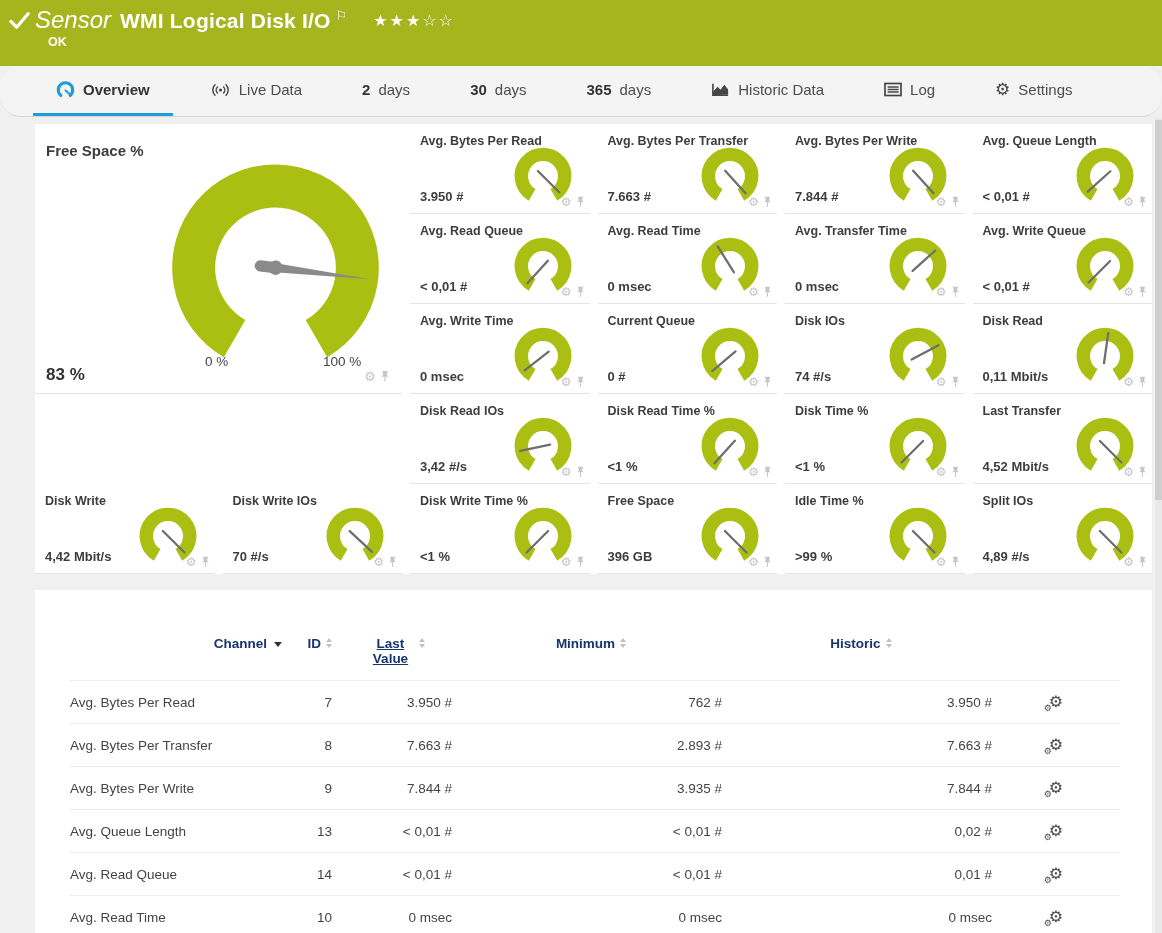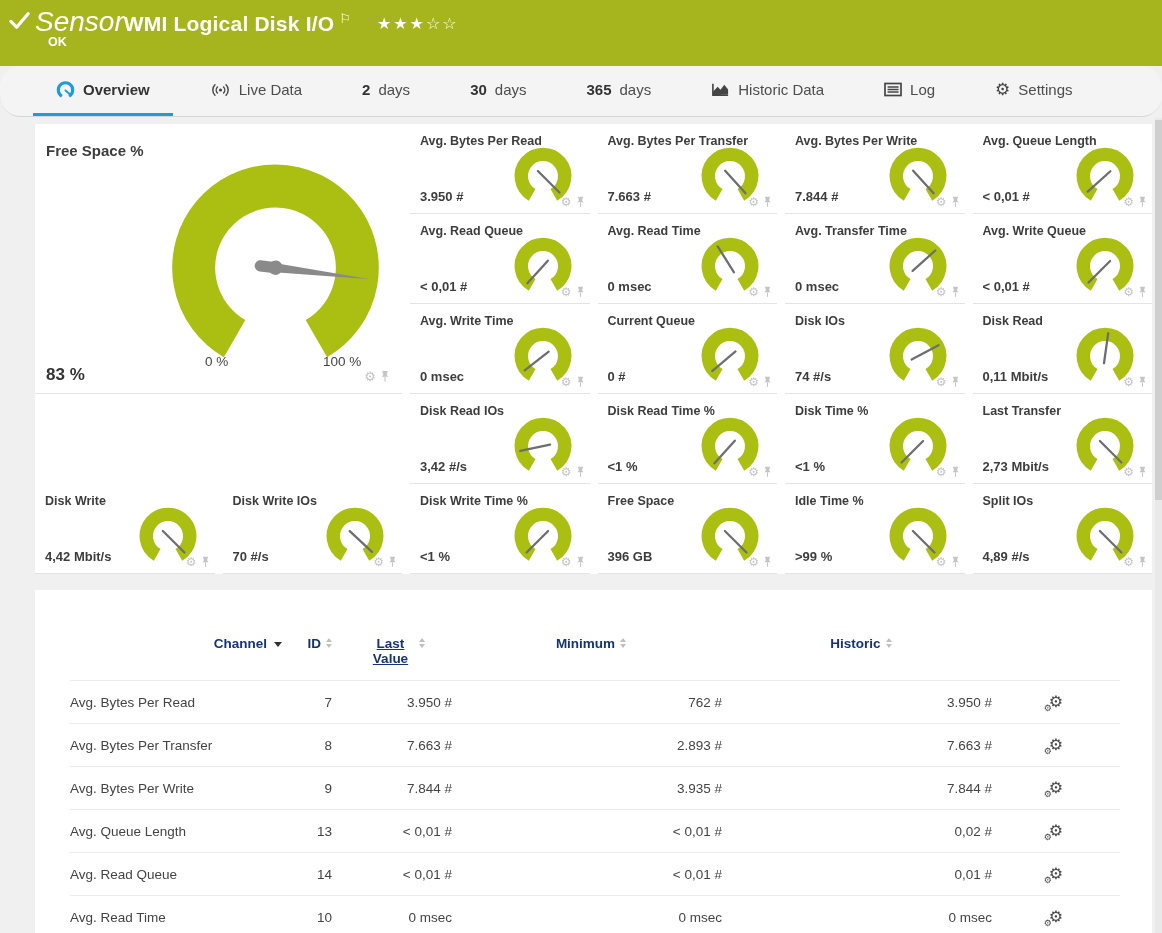--- a/index.html
+++ b/index.html
@@ -7,21 +7,21 @@
     width:1162px;height:933px;overflow:hidden;position:relative;
     background:#f0f0f0;font-family:"Liberation Sans",sans-serif;
     -webkit-font-smoothing:antialiased;
   }
   
   .sensor-header{
     height:66px;background:var(--header-green);color:#fff;position:relative;
   }
   .hdr-check{position:absolute;left:8px;top:9px;}
   .hdr-titlerow{position:absolute;left:35px;top:6px;display:flex;align-items:baseline;white-space:nowrap;}
-  .hdr-kind{font-style:italic;font-size:28px;}
+  .hdr-kind{font-style:italic;font-size:24px;margin-right:9px;}
   .hdr-title{font-weight:bold;font-size:21px;letter-spacing:.2px;}
   .hdr-flag{font-size:13px;margin-left:5px;position:relative;top:-8px;}
   .hdr-stars{font-size:16px;letter-spacing:2px;margin-left:26px;position:relative;top:-2px;}
   .hdr-status{position:absolute;left:48px;top:35px;font-size:12.5px;font-weight:bold;}
   
   .tabbar{
     height:51px;background:#f4f4f4;border-bottom:1px solid #d6d6d6;
     display:flex;align-items:stretch;padding-left:26px;box-sizing:border-box;border-radius:21px;
   }
   .tab{
@@ -418,21 +418,21 @@
               <rect x="4.4" y="7.4" width="1.2" height="5.2"></rect>
             </svg>
     </div>
   </div>
         <div class="tile" style="grid-area: 4 / 6;">
     <div class="t-title">Last Transfer</div>
     <svg class="mini" width="62" height="58" viewBox="0 0 60 56">
       <path class="arc" d="M19.5 48.2 A21 21 0 1 1 40.5 48.2" stroke-width="13"></path>
       <line class="needle" x1="30" y1="37" x2="30" y2="7.5" transform="rotate(135 30 30)"></line>
     </svg>
-    <div class="t-value">2,73 Mbit/s</div>
+    <div class="t-value">4,52 Mbit/s</div>
     <div class="t-icons">
       <span>⚙</span>
       <svg width="9" height="12" viewBox="0 0 10 14" fill="currentColor">
               <path d="M2 1h6L6.8 5l1.8 2.2H1.4L3.2 5z"></path>
               <rect x="4.4" y="7.4" width="1.2" height="5.2"></rect>
             </svg>
     </div>
   </div>
         <div class="tile" style="grid-area: 5 / 1;">
     <div class="t-title">Disk Write</div>

